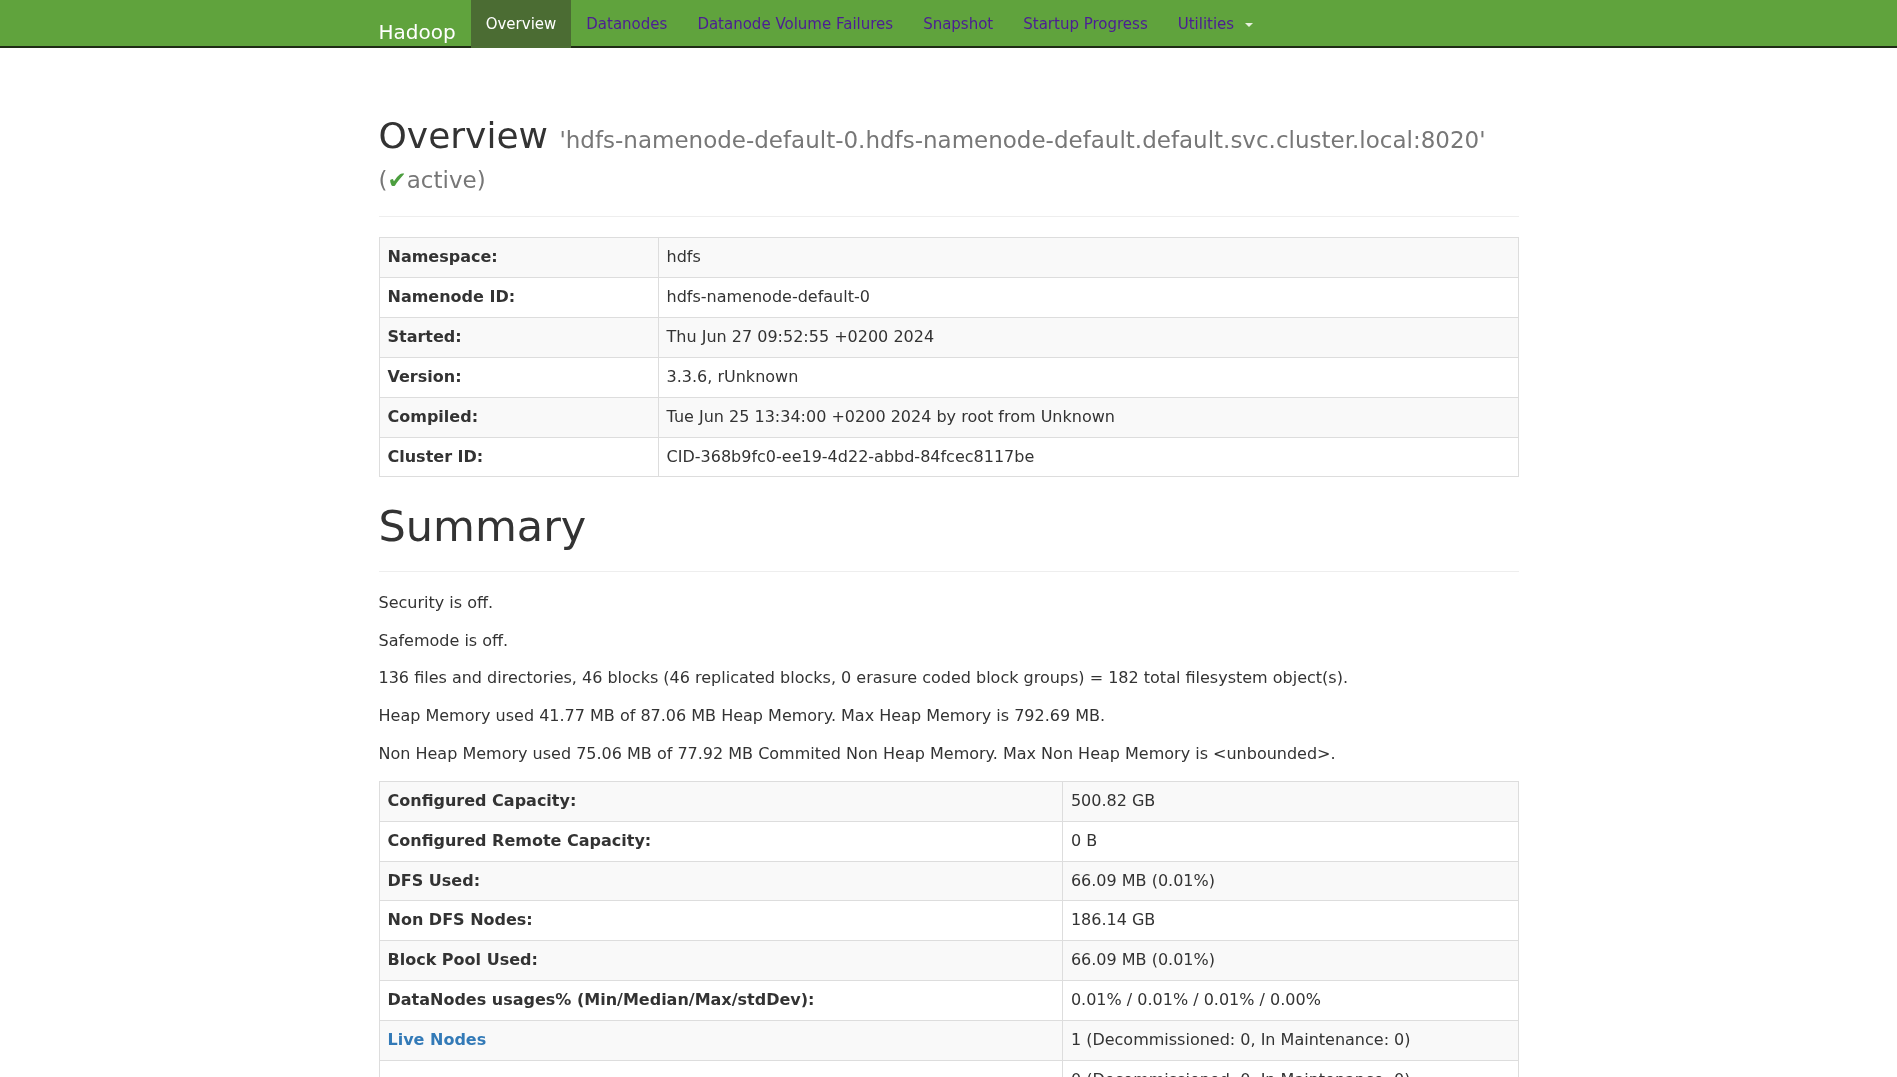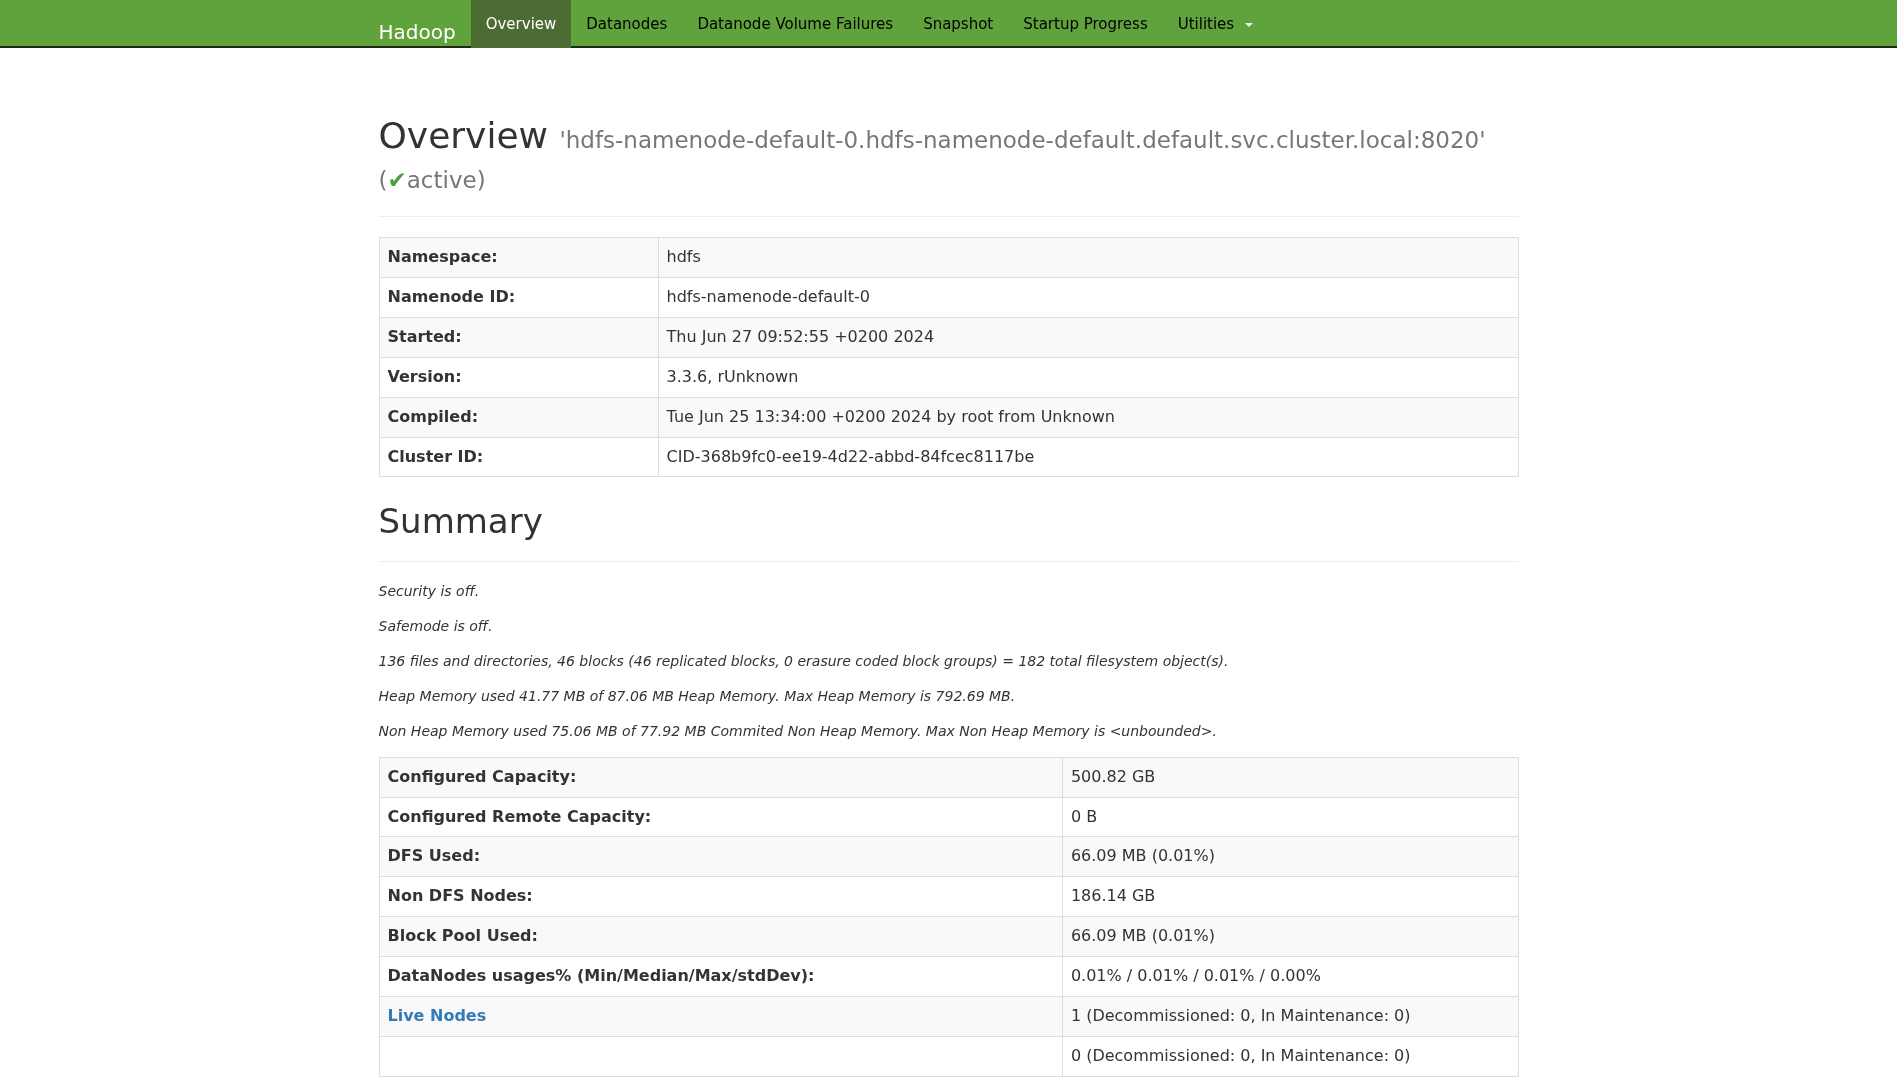--- a/index.html
+++ b/index.html
@@ -20,51 +20,51 @@
     display: flex; align-items: stretch;
   }
   .navbar-brand {
     display: inline-block; padding: 8px 15px; line-height: 48px;
     color: #ffffff; font-size: 20px; text-decoration: none; cursor: pointer;
   }
   ul.navbar-menu { list-style: none; display: flex; align-items: stretch; }
   ul.navbar-menu li { display: flex; }
   ul.navbar-menu li a {
     display: inline-block; padding: 0 15px; line-height: 48px;
-    color: #000000; font-size: 15px; text-decoration: none; cursor: pointer;
+    color: #4c1d95; font-size: 15px; text-decoration: none; cursor: pointer;
     white-space: nowrap;
   }
   ul.navbar-menu li.active a { background: #4b6c33; color: #ffffff; }
   .caret {
     display: inline-block; margin-left: 6px; vertical-align: middle;
     width: 0; height: 0;
     border-left: 4px solid transparent; border-right: 4px solid transparent;
     border-top: 4px dashed #e7f1dd;
   }
   
   .container { width: 1170px; margin: 0 auto; padding: 0 15px; }
   h1.page-h1 { font-size: 36px; font-weight: 400; color: #333; margin: 68px 0 10px; line-height: 1.1; }
   h1.page-h1 small { font-size: 23px; font-weight: 400; color: #777; line-height: 1.4; }
   h1.page-h1 .check-icon { color: #4c9e3f; font-weight: 700; }
-  h1.summary-h1 { font-size: 34px; font-weight: 400; color: #333; margin: 26px 0 10px; line-height: 1.1; }
+  h1.summary-h1 { font-size: 43px; font-weight: 400; color: #333; margin: 26px 0 10px; line-height: 1.1; }
   hr { border: none; border-top: 1px solid #eeeeee; margin: 20px 0; }
   
   table.kv { width: 100%; border-collapse: collapse; margin-bottom: 20px; }
   table.kv th, table.kv td {
     border: 1px solid #dddddd; padding: 8px; text-align: left;
     font-size: 16px; vertical-align: top;
   }
   table.kv th { font-weight: 700; color: #333; }
   table.kv tr:nth-child(odd) { background: #f9f9f9; }
   table.kv tr:nth-child(even) { background: #ffffff; }
   table.info-table th { width: 24.5%; }
   table.capacity-table th { width: 60%; }
   table.kv th a { color: #337ab7; text-decoration: none; cursor: pointer; }
   
-  .summary-text p { margin: 0 0 15px; font-size: 14px; color: #333; font-style: italic; }
+  .summary-text p { margin: 0 0 15px; font-size: 16px; color: #333; }
 </style>
 </head>
 <body>
 
 <nav class="navbar">
   <div class="navbar-inner">
     <a class="navbar-brand">Hadoop</a>
     <ul class="navbar-menu">
         <li class="active">
           <a>Overview</a>

